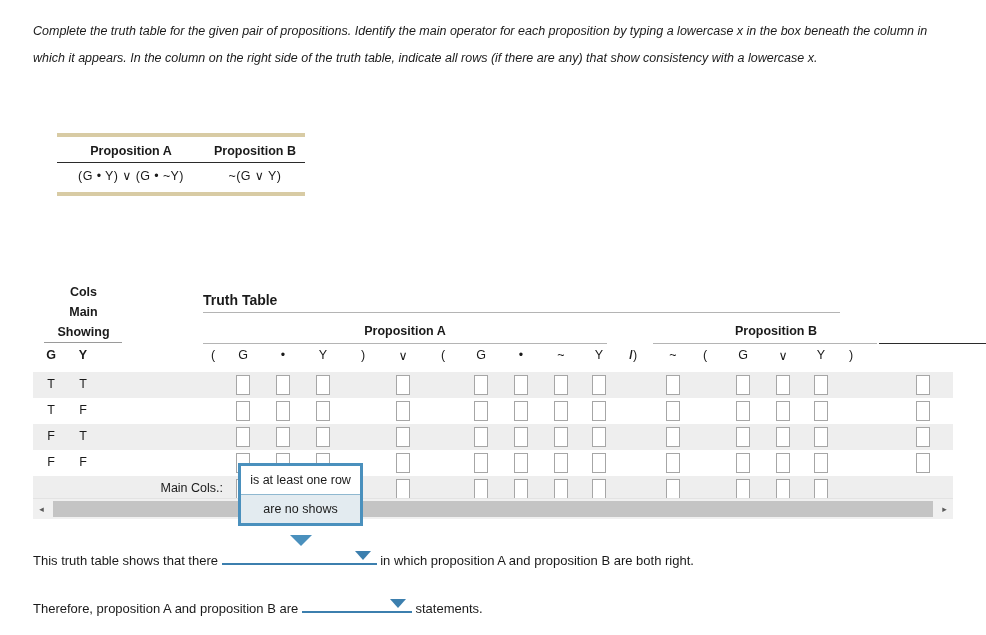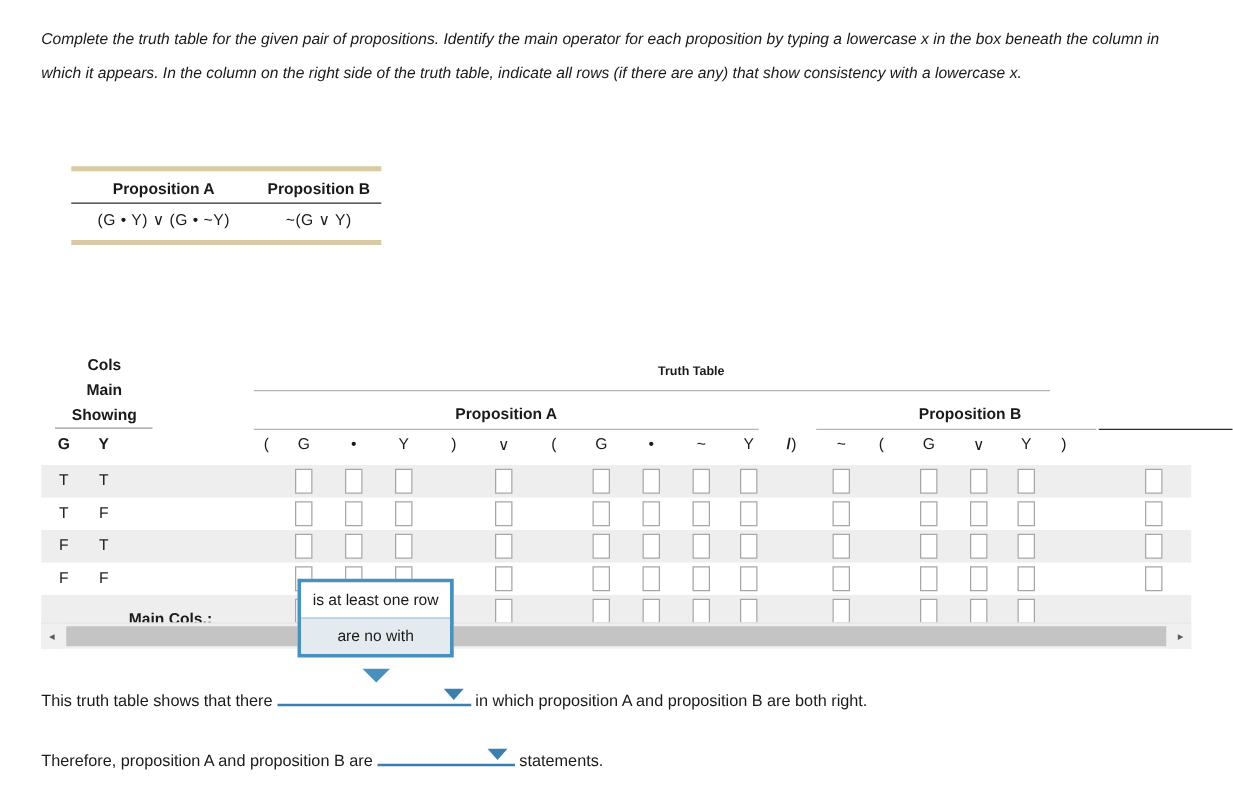--- a/index.html
+++ b/index.html
@@ -102,23 +102,22 @@
     height: 1px;
     background: #9a9a9a;
   }
 
   
   #tt-title {
     position: absolute;
     left: 170px;
     top: 10px;
     width: 700px;
-    text-align: center;
-    font-weight: bold;
-    font-size: 10px;
+    font-weight: bold;
+    font-size: 14px;
   }
   #tt-title-rule {
     position: absolute;
     left: 170px;
     top: 30px;
     width: 637px;
     height: 1px;
     background: #b4b4b4;
   }
 
@@ -227,24 +226,24 @@
     top: 3px;
     width: 14px;
     height: 20px;
     border: 1px solid #a6a6a6;
     background: #ffffff;
     box-sizing: border-box;
   }
   .main-cols-label {
     position: absolute;
     left: 70px;
-    top: 12px;
+    top: 5px;
     width: 120px;
-    text-align: left;
-    font-weight: bold;
+    text-align: right;
+    font-weight: normal;
     font-size: 12.5px;
   }
 
   
   #hscroll {
     position: absolute;
     left: 33px;
     top: 498px;
     width: 920px;
     height: 20px;
@@ -490,21 +489,21 @@
 </div>
 
 <div id="hscroll">
   <div class="arrow left">◂</div>
   <div class="thumb"></div>
   <div class="arrow right">▸</div>
 </div>
 
 <div id="dropdown-popup">
   <div class="opt selected">is at least one row</div>
-  <div class="opt alt">are no with</div>
+  <div class="opt alt">are no shows</div>
 </div>
 <div id="dropdown-tail"></div>
 
 <div class="sentence" id="sentence1">
   <span>This truth table shows that there</span>
   <span class="dd-field wide">
     <span></span>
     <span class="dd-caret"></span>
   </span>
   <span>in which proposition A and proposition B are both right.</span>

